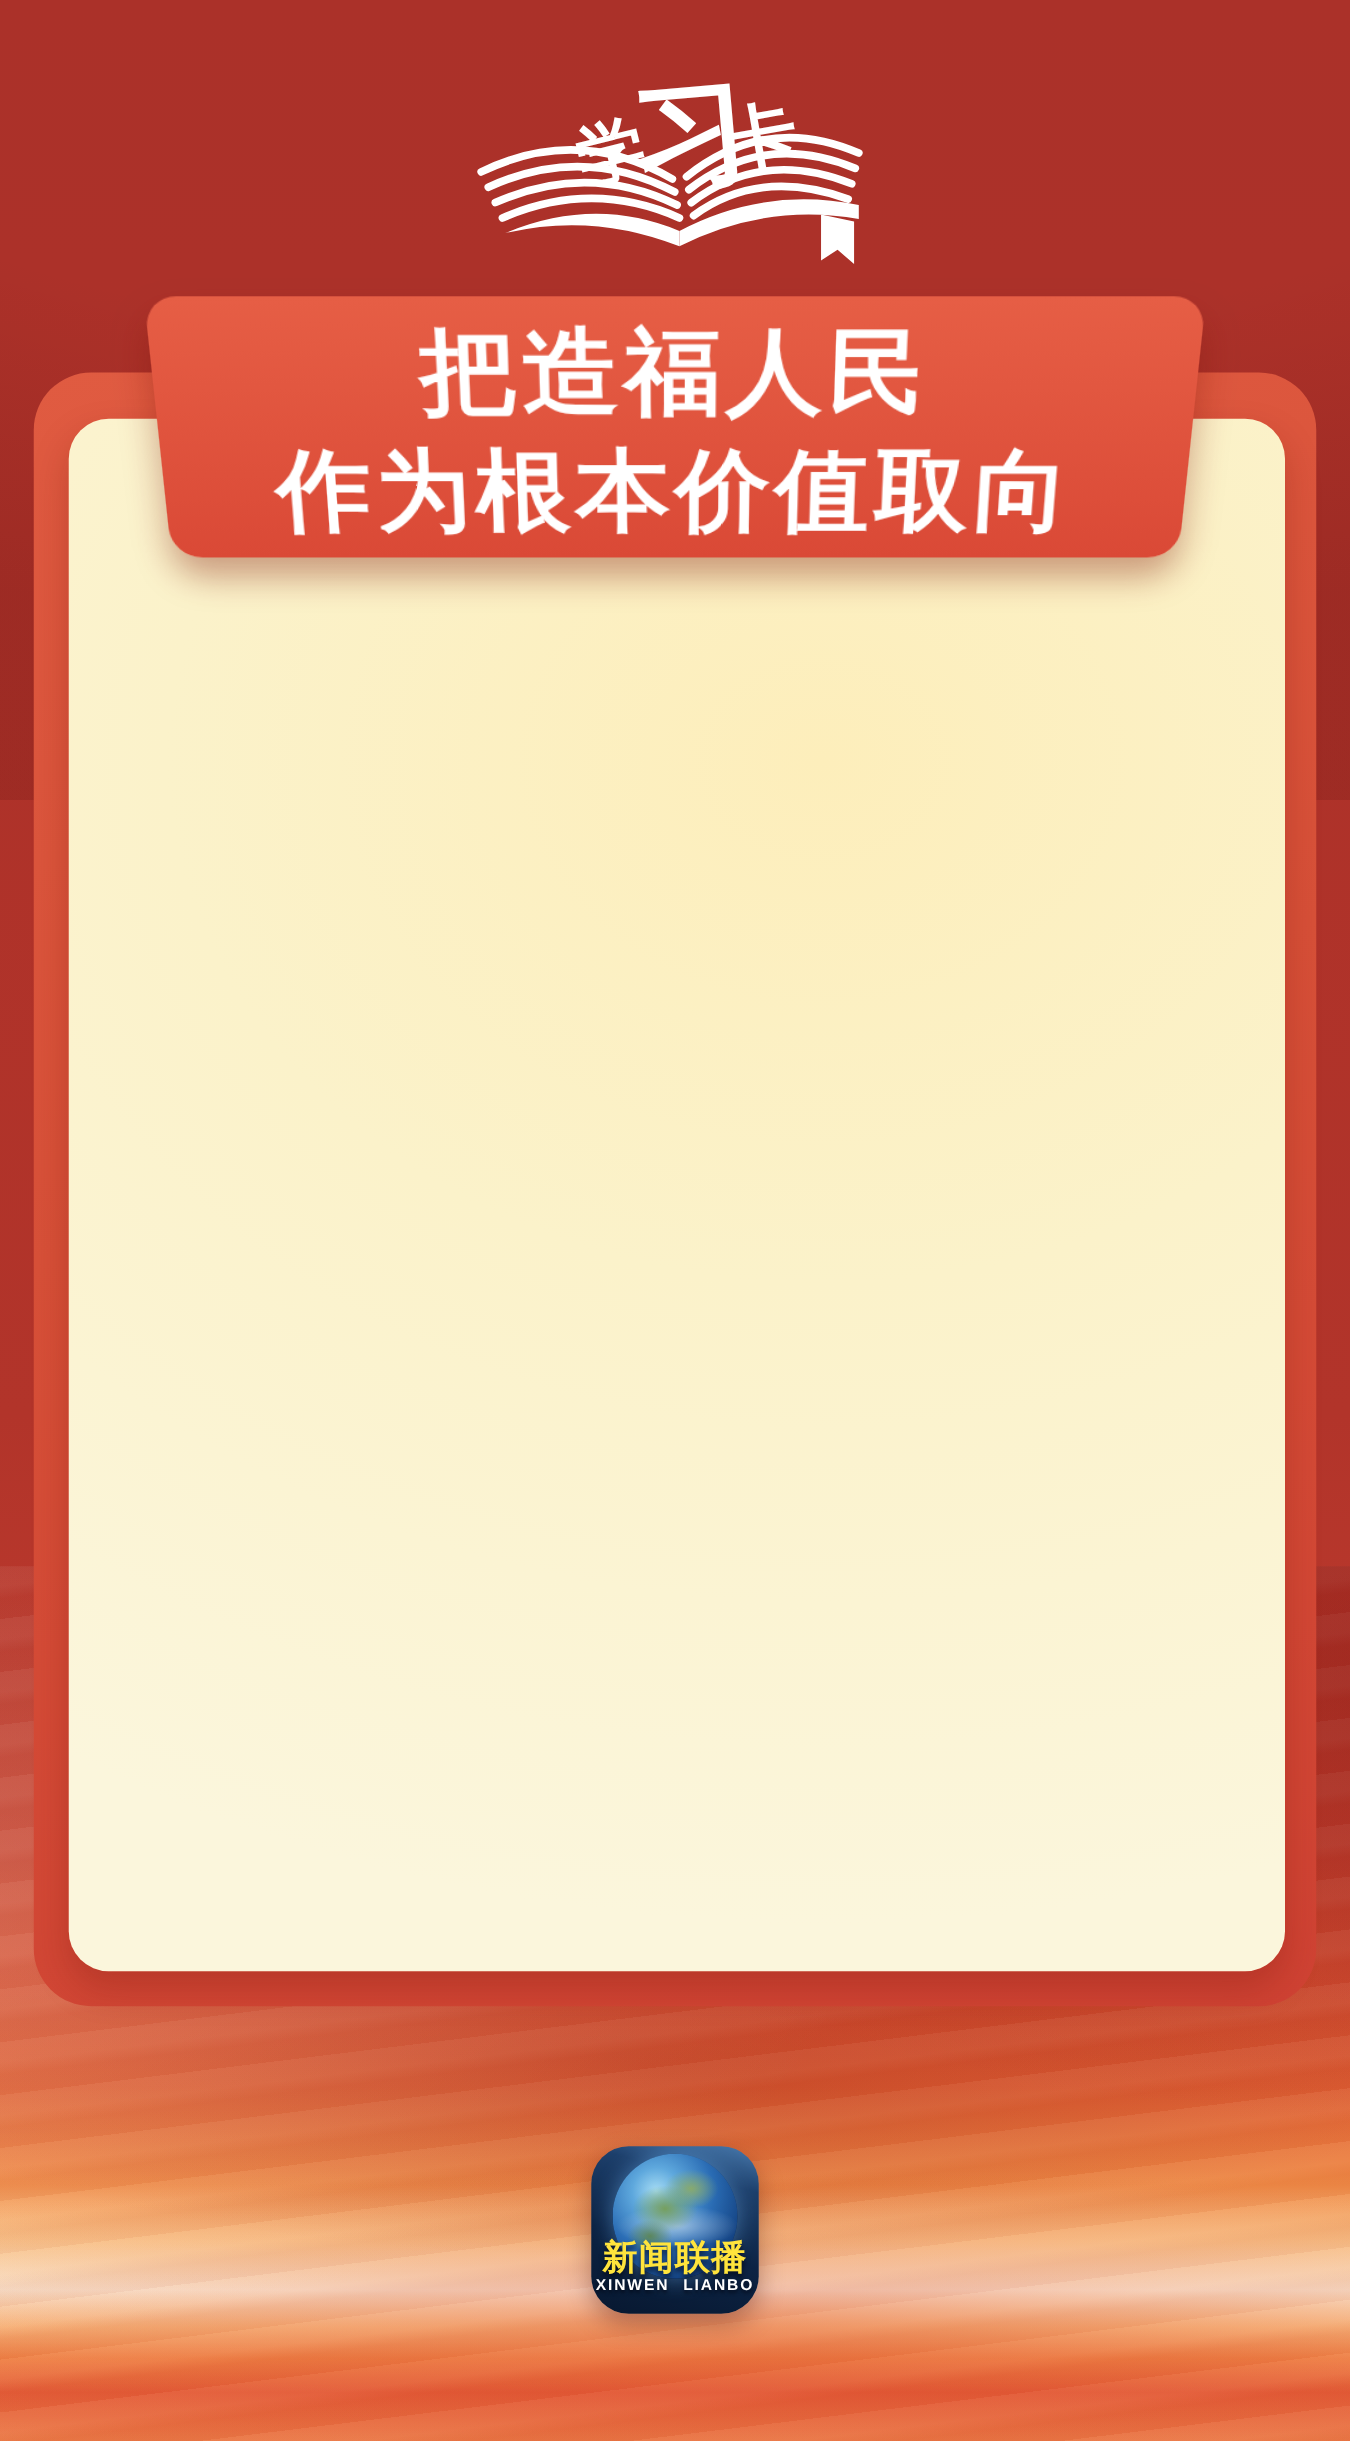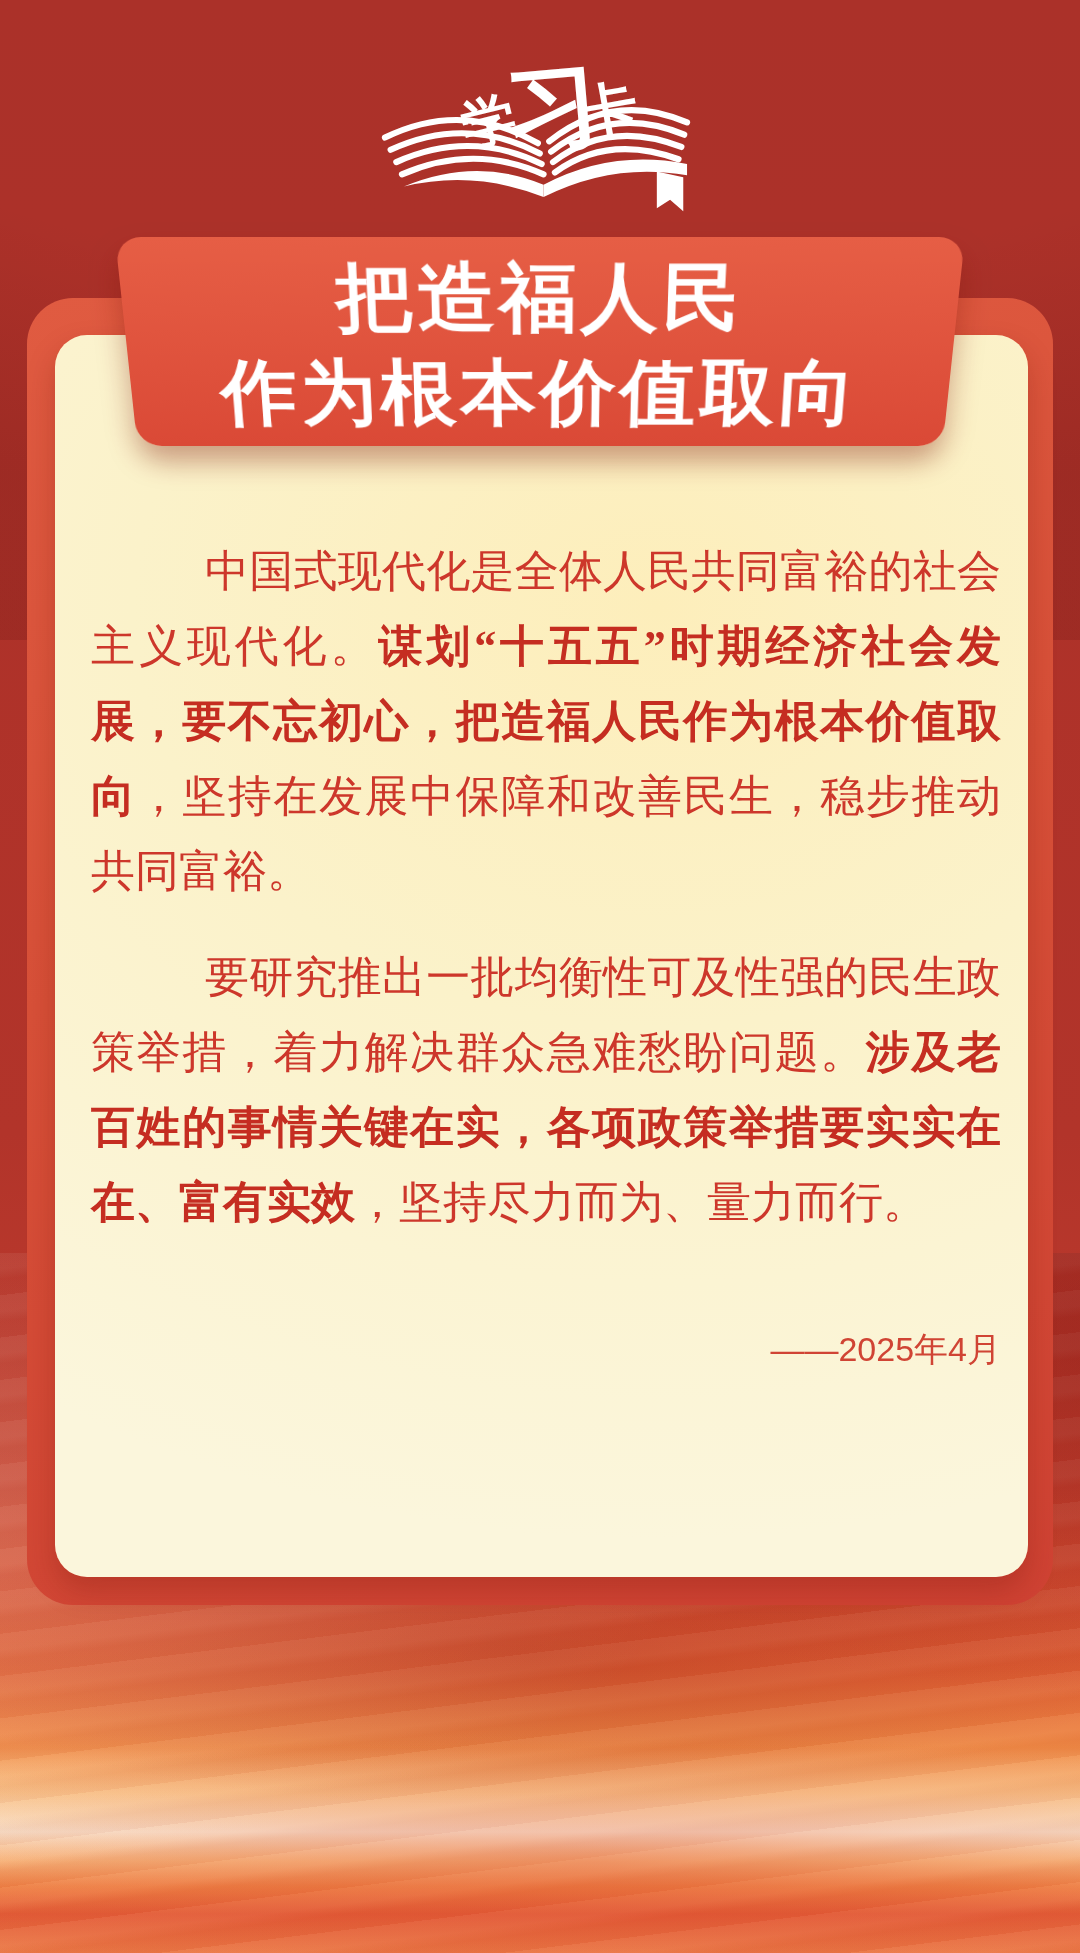--- a/index.html
+++ b/index.html
@@ -95,27 +95,27 @@
       </g>
       <path fill="#ffffff" d="M30,96 Q106,64 178,94 L178,107 Q104,78 30,96 Z"></path>
       <path fill="#ffffff" d="M178,94 Q250,56 330,72 L330,84 Q252,70 178,107 Z"></path>
       <path fill="#ffffff" d="M298,80 L326,86 L326,122 L312,110 L298,119 Z"></path>
     </svg>
   </header>
 
   <div class="card-back"></div>
 
   <div class="card">
-    <div class="body-text">
-      <p><span>中国式现代化是全体人民共同富裕的社会主义现代化。</span><b>谋划“十五五”时期经济社会发展，要不忘初心，把造福人民作为根本价值取向</b><span>，坚持在发展中保障和改善民生，稳步推动共同富裕。</span></p>
-      <p><span>要研究推出一批均衡性可及性强的民生政策举措，着力解决群众急难愁盼问题。</span><b>涉及老百姓的事情关键在实，各项政策举措要实实在在、富有实效</b><span>，坚持尽力而为、量力而行。</span></p>
-    </div>
     <div class="attribution">
-      <div>——2025年4月</div>
     </div>
   </div>
 
   <div class="banner">
     <div>把造福人民</div>
     <div>作为根本价值取向</div>
   </div>
 
+  <footer class="appicon">
+    <div class="earth"></div>
+    <div class="icon-cn">新闻联播</div>
+    <div class="icon-en">XINWEN LIANBO</div>
+  </footer>
 </div>
 
 </body></html>

